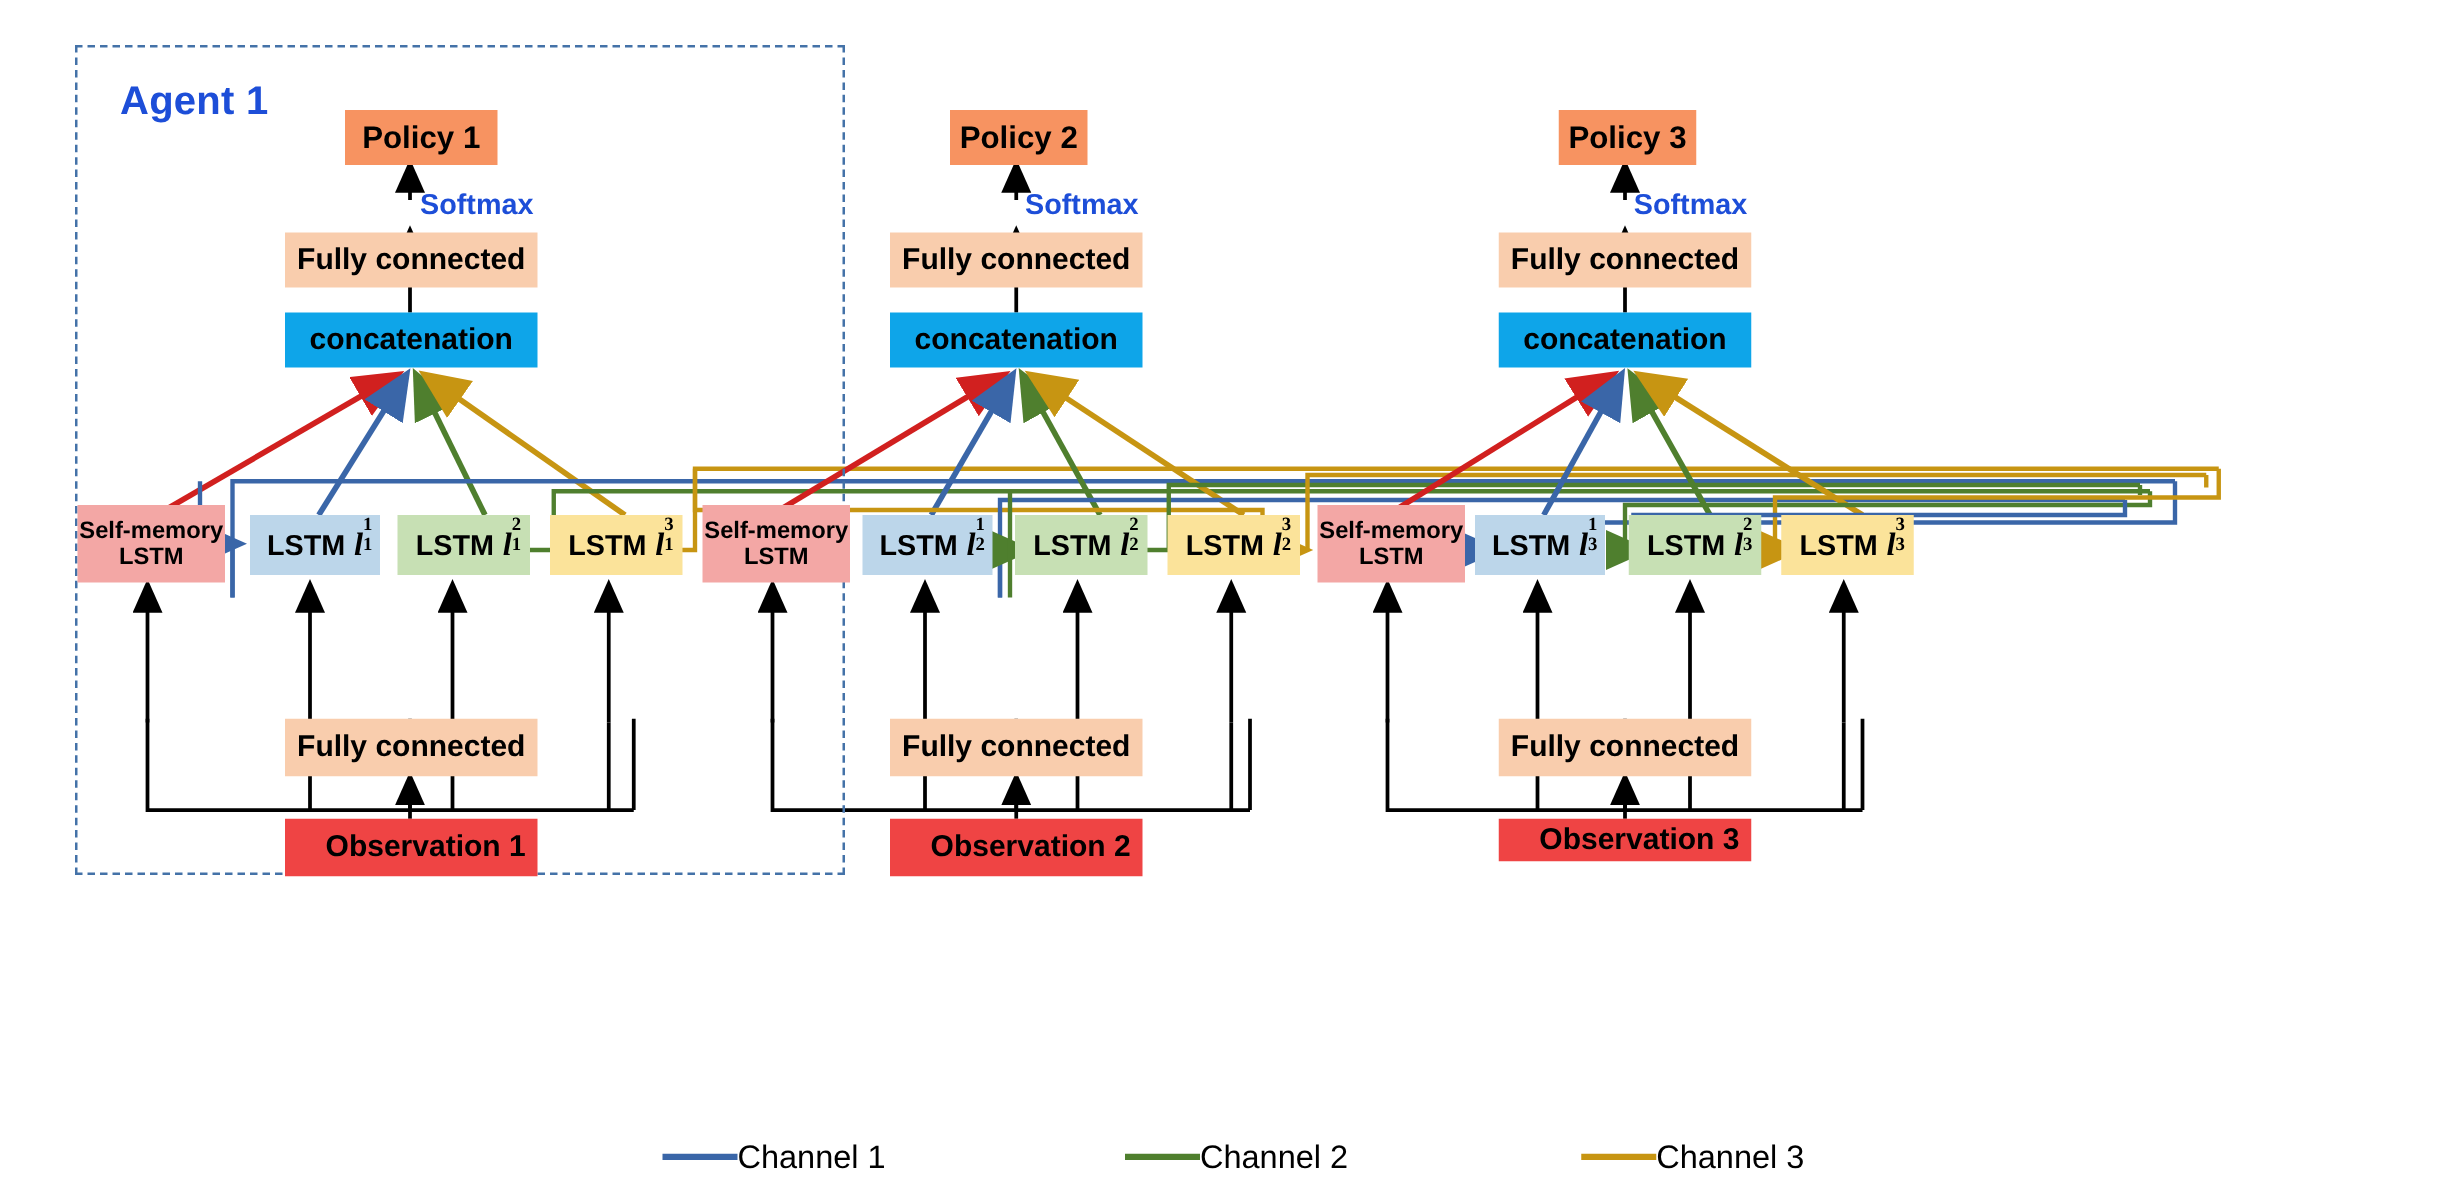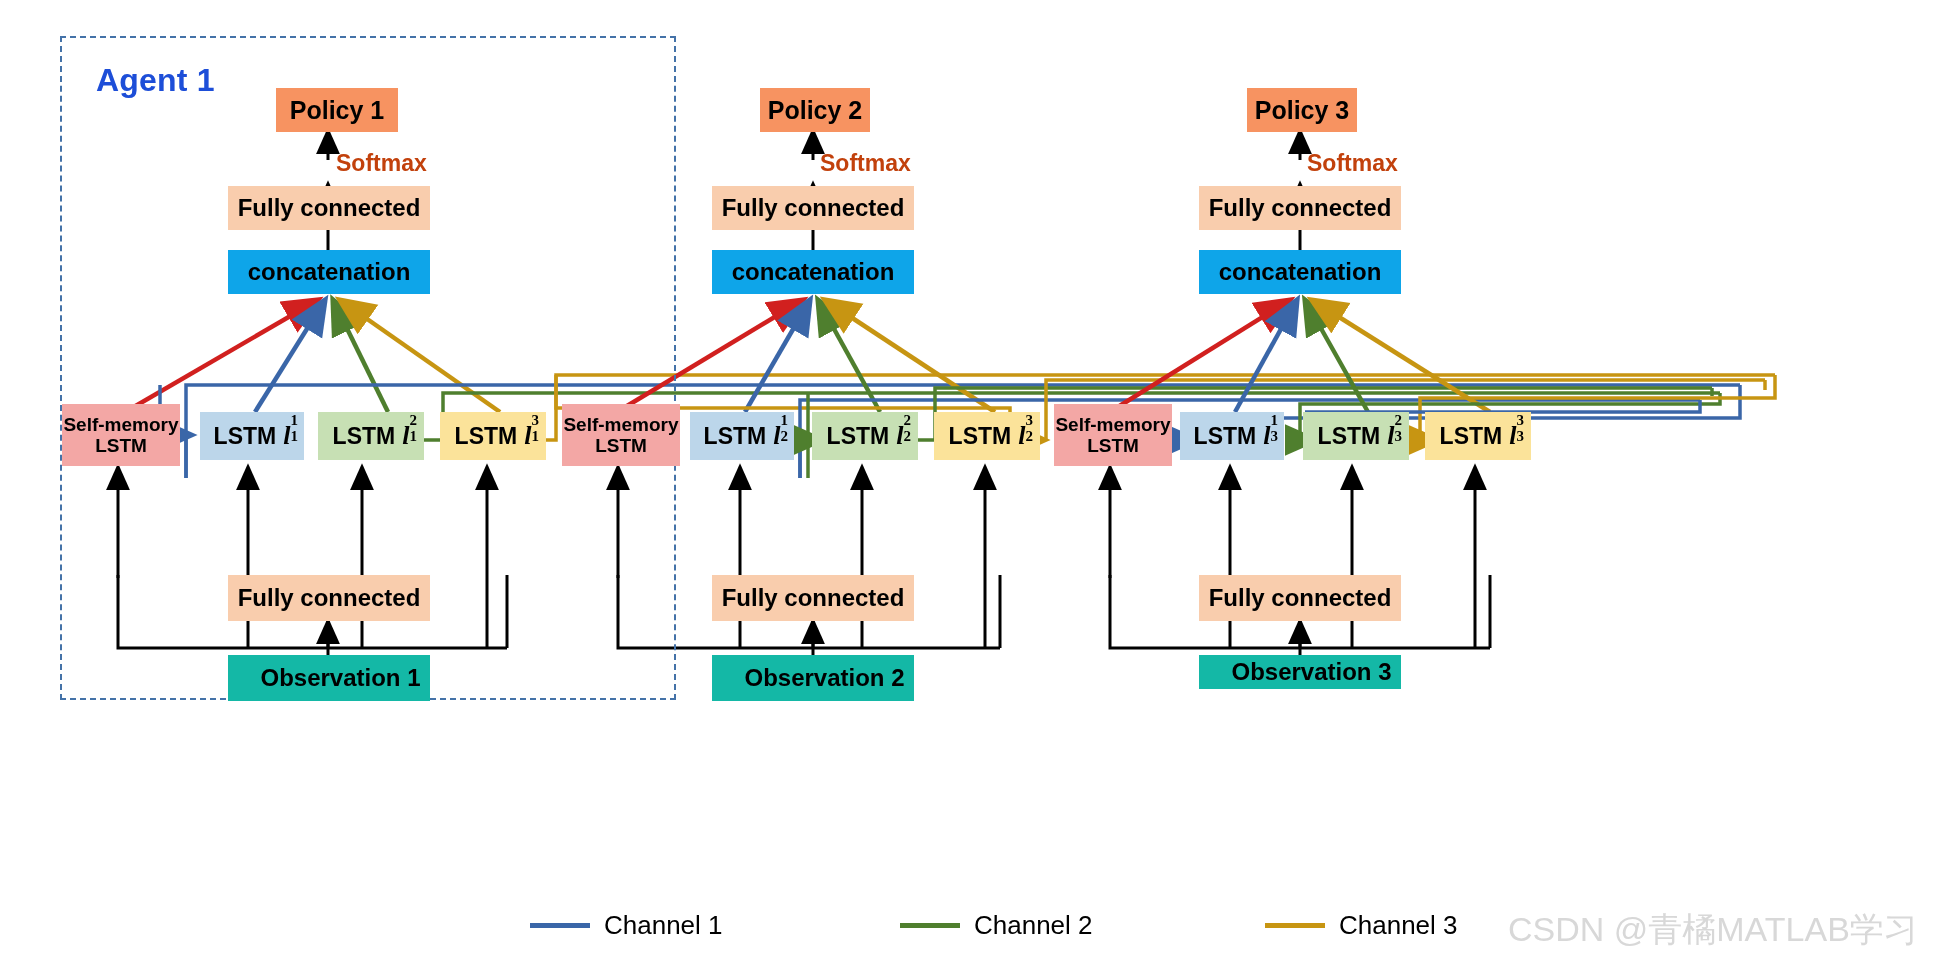--- a/index.html
+++ b/index.html
@@ -16,37 +16,37 @@
   }
 
   .node{
     position:absolute;display:flex;align-items:center;justify-content:center;
     text-align:center;font-weight:bold;color:#000;box-sizing:border-box;
     line-height:1.12;
   }
   .n-policy{background:#f79361;font-size:25px;}
   .n-fc{background:#f9cdad;font-size:24px;}
   .n-concat{background:#0ea5e9;font-size:24px;}
-  .n-obs{background:#14b8a6;font-size:24px;padding-left:23px;}
+  .n-obs{background:#ef4444;font-size:24px;padding-left:23px;}
   .n-self{background:#f3a7a5;font-size:19px;flex-direction:column;}
   .n-lstm1{background:#bcd6ea;font-size:23px;}
   .n-lstm2{background:#c7e0b4;font-size:23px;}
   .n-lstm3{background:#fbe39a;font-size:23px;}
 
   .lstm-lab{white-space:nowrap;display:inline-flex;align-items:baseline;}
   .lstm-lab .ital{font-family:"Liberation Serif",serif;font-style:italic;font-weight:bold;
     position:relative;margin-left:7px;font-size:26px;}
   .sup{position:absolute;left:100%;top:-0.62em;font-size:15px;font-style:normal;
        font-family:"Liberation Serif",serif;font-weight:bold;}
   .sub{position:absolute;left:100%;top:0.42em;font-size:15px;font-style:normal;
        font-family:"Liberation Serif",serif;font-weight:bold;}
 
-  .softmax-lab{position:absolute;font-weight:bold;font-size:23px;color:#c2410c;white-space:nowrap;}
-
-  .legend{position:absolute;display:flex;align-items:center;gap:14px;}
+  .softmax-lab{position:absolute;font-weight:bold;font-size:23px;color:#1d4ed8;white-space:nowrap;}
+
+  .legend{position:absolute;display:flex;align-items:center;gap:0;}
   .legend .swatch{display:block;width:60px;height:5px;}
   .legend .ltext{font-size:26px;color:#000;white-space:nowrap;}
 
   .watermark{position:absolute;font-size:34px;color:#d8d8d8;white-space:nowrap;}
 </style>
 </head>
 <body>
 
 <div id="stage">
 
@@ -273,15 +273,14 @@
   </div>
   <div class="legend" style="left:900px;top:910px;">
     <span class="swatch" style="background:#4f7f2e;"></span>
     <span class="ltext">Channel 2</span>
   </div>
   <div class="legend" style="left:1265px;top:910px;">
     <span class="swatch" style="background:#c79512;"></span>
     <span class="ltext">Channel 3</span>
   </div>
 
-  <div class="watermark" style="left:1508px;top:907px;">CSDN @青橘MATLAB学习</div>
 
 </div>
 
 </body></html>

